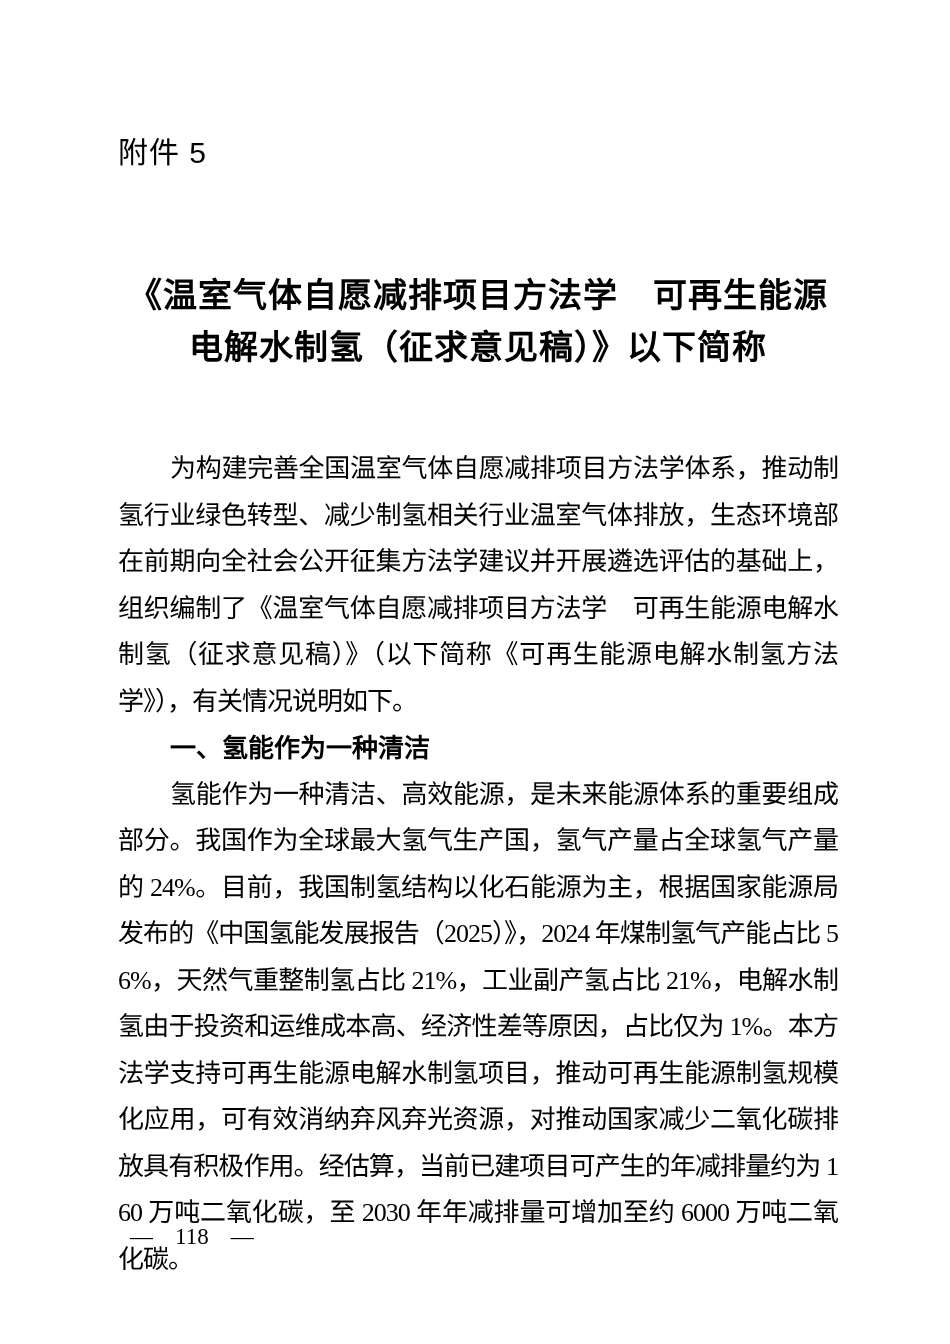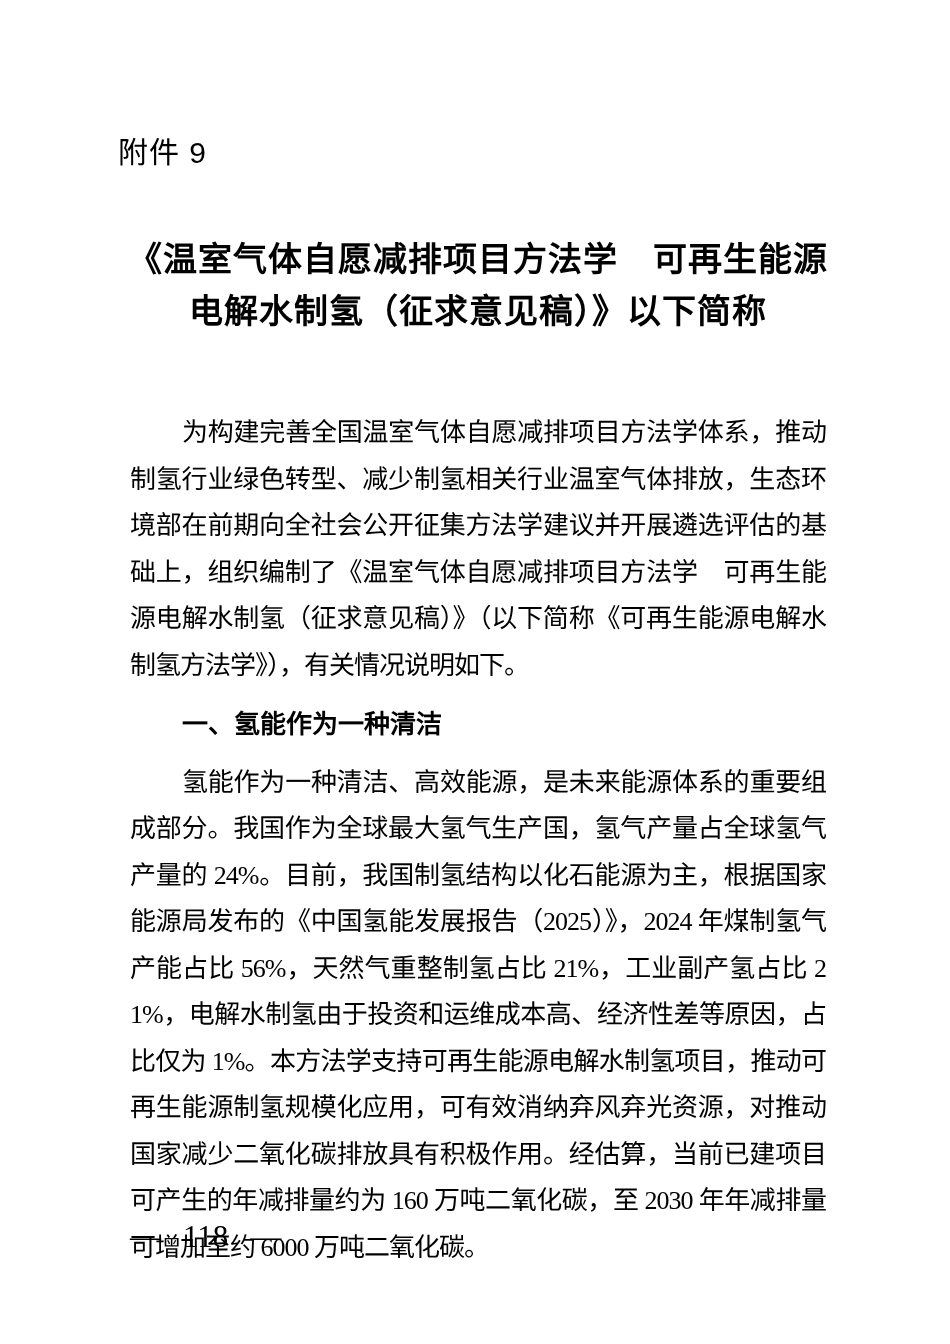--- a/index.html
+++ b/index.html
@@ -23,78 +23,78 @@
   .attachment-label {
     font-family: "Liberation Sans", "DejaVu Sans", sans-serif;
     font-size: 30px;
     line-height: 34px;
     font-weight: 500;
     letter-spacing: 1px;
     color: #000;
   }
   
   .doc-title {
-    margin-top: 64px;
+    margin-top: 100px;
     text-align: center;
     font-family: "Liberation Serif", "DejaVu Serif", serif;
     font-weight: bold;
     font-size: 34px;
     line-height: 52px;
     letter-spacing: 1px;
     color: #000;
   }
   
   .doc-body {
     margin-top: 72px;
     font-size: 26px;
     line-height: 46.5px;
     letter-spacing: -1px;
     text-align: justify;
     text-justify: inter-ideograph;
     word-break: break-all;
     color: #000;
   }
   .doc-body p {
-    margin: 12px;
+    margin: 0;
     text-indent: 2em;
   }
   .section-heading {
     font-family: "Liberation Sans", "DejaVu Sans", sans-serif;
     font-weight: bold;
     font-size: 26px;
     line-height: 46.5px;
     letter-spacing: 0;
     text-indent: 2em;
     margin: 0;
     color: #000;
   }
   .page-footer {
     position: absolute;
     left: 130px;
     top: 1222px;
     font-family: "Liberation Serif", "DejaVu Serif", serif;
-    font-size: 31px;
+    font-size: 23px;
     line-height: 30px;
     color: #000;
     white-space: nowrap;
   }
   .page-footer .dash {
     display: inline-block;
   }
   .page-footer .page-num {
     display: inline-block;
     margin: 0 22px;
   }
 </style>
 </head>
 <body>
 
 <div class="page">
 
-  <div class="attachment-label">附件 9</div>
+  <div class="attachment-label">附件 5</div>
 
   <div class="doc-title">
     <div>《温室气体自愿减排项目方法学　可再生能源</div>
     <div>电解水制氢（征求意见稿）》以下简称</div>
   </div>
 
   <div class="doc-body">
     <p>为构建完善全国温室气体自愿减排项目方法学体系，推动制氢行业绿色转型、减少制氢相关行业温室气体排放，生态环境部在前期向全社会公开征集方法学建议并开展遴选评估的基础上，组织编制了《温室气体自愿减排项目方法学　可再生能源电解水制氢（征求意见稿）》（以下简称《可再生能源电解水制氢方法学》），有关情况说明如下。</p>
     <p class="section-heading">一、氢能作为一种清洁</p>
     <p>氢能作为一种清洁、高效能源，是未来能源体系的重要组成部分。我国作为全球最大氢气生产国，氢气产量占全球氢气产量的 24%。目前，我国制氢结构以化石能源为主，根据国家能源局发布的《中国氢能发展报告（2025）》，2024 年煤制氢气产能占比 56%，天然气重整制氢占比 21%，工业副产氢占比 21%，电解水制氢由于投资和运维成本高、经济性差等原因，占比仅为 1%。本方法学支持可再生能源电解水制氢项目，推动可再生能源制氢规模化应用，可有效消纳弃风弃光资源，对推动国家减少二氧化碳排放具有积极作用。经估算，当前已建项目可产生的年减排量约为 160 万吨二氧化碳，至 2030 年年减排量可增加至约 6000 万吨二氧化碳。</p>

